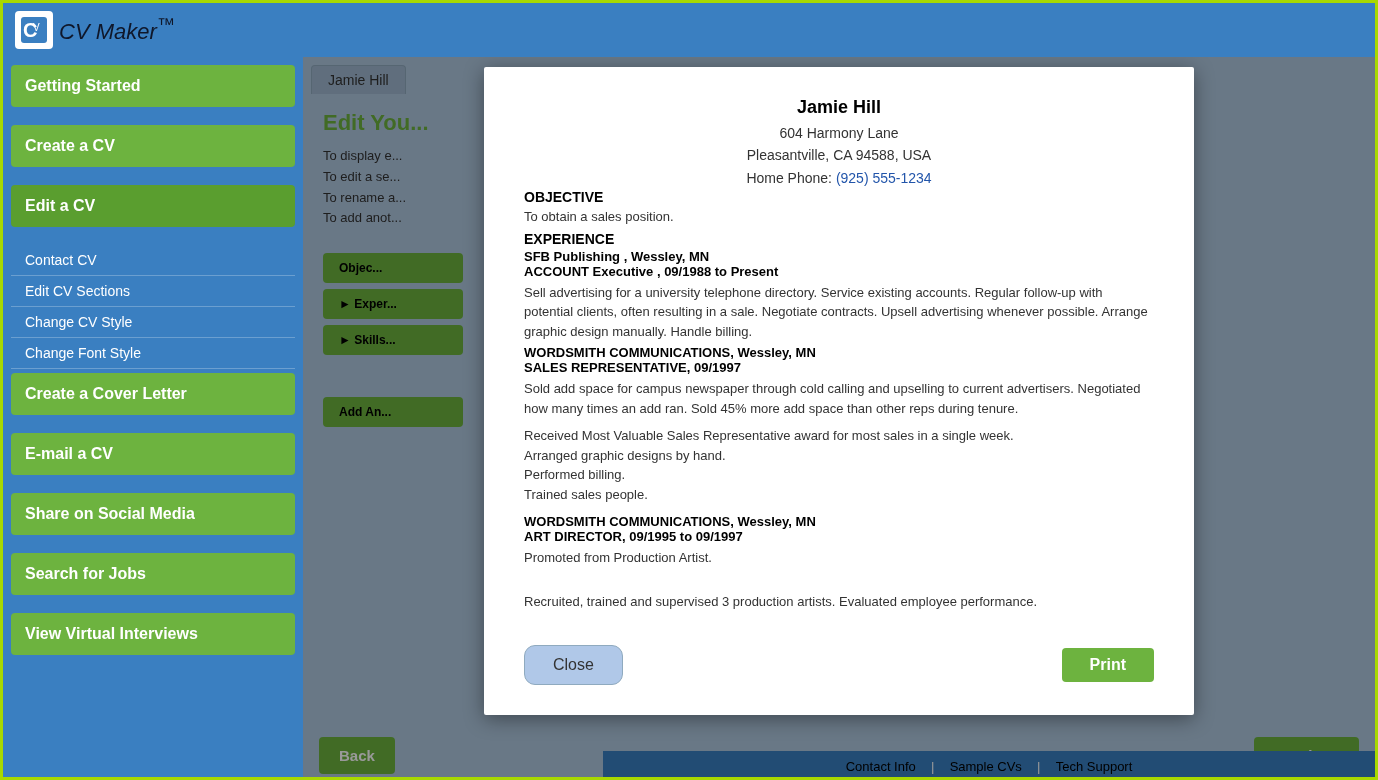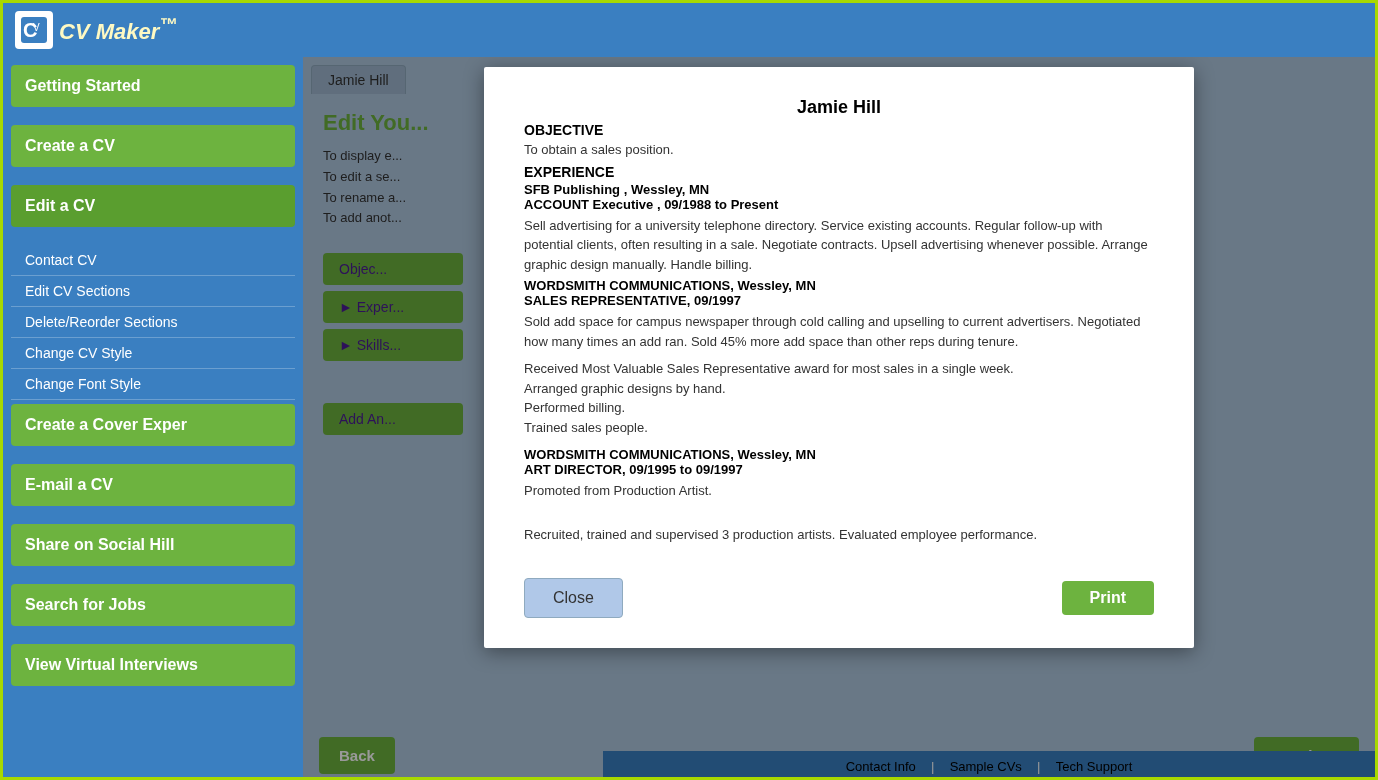--- a/index.html
+++ b/index.html
@@ -31,23 +31,23 @@
       border-radius: 4px;
       display: flex;
       align-items: center;
       justify-content: center;
     }
     .logo-icon svg {
       width: 30px;
       height: 30px;
     }
     .logo-text {
-      color: #fef9c3;
+      color: #0f172a;
       font-size: 22px;
-      font-weight: bold;
+      font-weight: normal;
       font-style: italic;
     }
 
     
     .main-layout {
       display: flex;
       height: calc(780px - 55px);
     }
 
     
@@ -129,26 +129,26 @@
       font-size: 13px;
       margin-bottom: 6px;
       line-height: 1.6;
     }
 
     .section-btn {
       display: inline-flex;
       align-items: center;
       gap: 6px;
       background: #6db33f;
-      color: #4c1d95;
+      color: #000000;
       border: none;
       border-radius: 4px;
       padding: 8px 16px;
-      font-size: 14px;
-      font-weight: normal;
+      font-size: 12px;
+      font-weight: bold;
       cursor: pointer;
       margin-bottom: 6px;
       min-width: 140px;
     }
 
     .bottom-bar {
       position: absolute;
       bottom: 0;
       left: 0;
       right: 0;
@@ -265,21 +265,21 @@
       align-items: center;
       margin-top: 24px;
       padding-top: 10px;
     }
     .modal-close-btn {
       background: #b0c8e8;
       color: #333;
       border: 1px solid #8faabf;
       padding: 10px 28px;
       font-size: 16px;
-      border-radius: 4px;
+      border-radius: 11px;
       cursor: pointer;
     }
     .modal-print-btn {
       background: #6db33f;
       color: white;
       border: none;
       padding: 8px 28px;
       font-size: 16px;
       border-radius: 4px;
       cursor: pointer;
@@ -306,27 +306,26 @@
 
 <div class="main-layout">
 
   <div class="sidebar">
     <button class="sidebar-btn">Getting Started</button>
     <button class="sidebar-btn">Create a CV</button>
     <button class="sidebar-btn active">Edit a CV</button>
     <ul class="sidebar-submenu">
       <li>Contact CV</li>
       <li>Edit CV Sections</li>
-      <li>Delete/Reorder Sections</li>
       <li>Change CV Style</li>
       <li>Change Font Style</li>
     </ul>
-    <button class="sidebar-btn">Create a Cover Exper</button>
+    <button class="sidebar-btn">Create a Cover Letter</button>
     <button class="sidebar-btn">E-mail a CV</button>
-    <button class="sidebar-btn">Share on Social Hill</button>
+    <button class="sidebar-btn">Share on Social Media</button>
     <button class="sidebar-btn">Search for Jobs</button>
     <button class="sidebar-btn">View Virtual Interviews</button>
   </div>
 
   <div class="content-area">
 
     <div class="tab-bar">
       <div class="tab">Jamie Hill</div>
     </div>
 
@@ -359,20 +358,25 @@
       &nbsp;|&nbsp;
       <a href="#">Sample CVs</a>
       &nbsp;|&nbsp;
       <a href="#">Tech Support</a>
     </div>
 
     <div class="modal-overlay">
       <div class="modal">
 
         <div class="modal-name">Jamie Hill</div>
+        <div class="modal-addr">
+          <span>604 Harmony Lane</span><br>
+          <span>Pleasantville, CA 94588, USA</span><br>
+          <span>Home Phone: </span><a class="modal-phone-link" href="tel:9255551234">(925) 555-1234</a>
+        </div>
 
         <div class="modal-section-title">OBJECTIVE</div>
         <div class="modal-text">To obtain a sales position.</div>
 
         <div class="modal-section-title">EXPERIENCE</div>
 
         <div class="modal-company">SFB Publishing , Wessley, MN</div>
         <div class="modal-job-title">ACCOUNT Executive , 09/1988 to Present</div>
         <div class="modal-text">Sell advertising for a university telephone directory. Service existing accounts. Regular follow-up with potential clients, often resulting in a sale. Negotiate contracts. Upsell advertising whenever possible. Arrange graphic design manually. Handle billing.</div>
 

